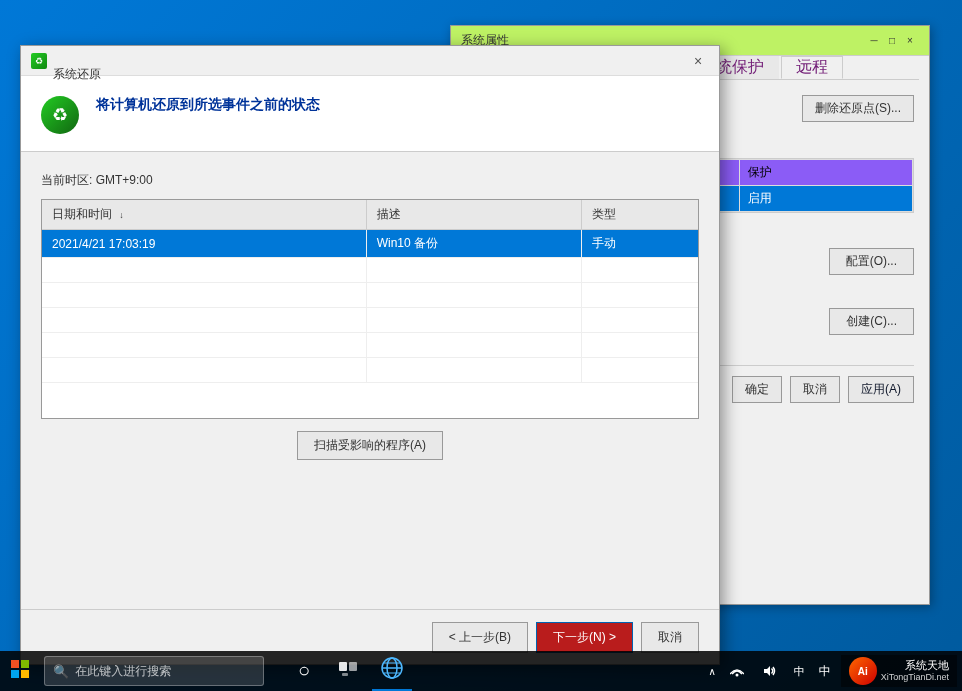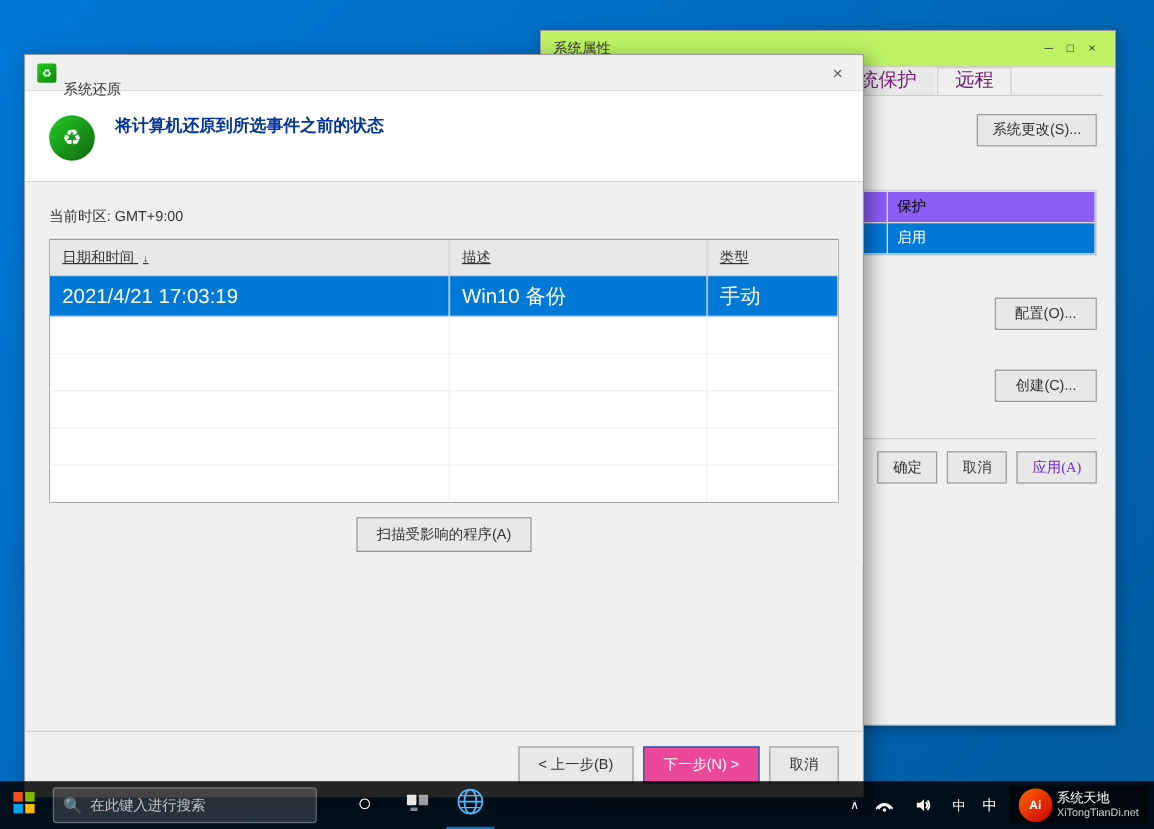--- a/index.html
+++ b/index.html
@@ -85,21 +85,21 @@
       color: white;
     }
     .btn-small {
       background: #e8e8e8;
       border: 1px solid #999;
       padding: 4px 12px;
       font-size: 12px;
       cursor: pointer;
       color: #333;
     }
-    .btn-small.disabled { color: #6d28d9; cursor: default; font-family: Liberation Serif, serif; }
+    .btn-small.disabled { color: #0f172a; cursor: default; }
     .btn-config { padding: 4px 16px; }
     .btn-create { padding: 4px 16px; }
 
     
     .sys-restore-dialog {
       position: absolute;
       top: 45px;
       left: 20px;
       width: 700px;
       height: 620px;
@@ -200,26 +200,25 @@
       border-bottom: 1px solid #ccc;
     }
     .restore-table th {
       padding: 6px 10px;
       text-align: left;
       font-size: 12px;
       font-weight: normal;
       color: #333;
       border-right: 1px solid #ccc;
       cursor: pointer;
-      text-decoration: underline;
     }
     .restore-table th:last-child { border-right: none; }
     .restore-table td {
       padding: 5px 10px;
-      font-size: 17px;
+      font-size: 12px;
       color: #333;
       border-bottom: 1px solid #eee;
       border-right: 1px solid #eee;
       margin-left: 32px;
     }
     .restore-table td:last-child { border-right: none; }
     .restore-table tr.selected td {
       background: #0078d7;
       color: white;
     }
@@ -256,21 +255,21 @@
     }
     .btn-nav {
       background: #e8e8e8;
       border: 1px solid #999;
       padding: 6px 16px;
       font-size: 12px;
       cursor: pointer;
       color: #333;
     }
     .btn-nav-next {
-      background: #ec4899;
+      background: #b91c1c;
       color: white;
       border: 1px solid #0063b1;
       padding: 6px 16px;
       font-size: 12px;
       cursor: pointer;
     }
     .btn-cancel {
       background: #e8e8e8;
       border: 1px solid #999;
       padding: 6px 16px;
@@ -385,21 +384,21 @@
       display: flex;
       align-items: center;
       justify-content: center;
       color: white;
       font-size: 10px;
       font-weight: bold;
     }
     .brand-text {
       color: white;
       font-size: 11px;
-      text-align: left;
+      text-align: right;
       line-height: 1.3;
     }
 
     
     .notif-chevron {
       font-size: 10px;
       color: white;
       cursor: pointer;
       padding: 0 4px;
     }
@@ -463,21 +462,21 @@
       </div>
     </div>
     <div style="padding: 5px 15px;">
       <div style="display:flex; align-items:flex-start; margin-bottom:12px;">
         <div style="flex:1">
           <p class="sp-body-text">
             要使用系统还原，请先配置<br>系统更改。
           </p>
         </div>
         <div style="margin-left:10px; text-align:right;">
-          <button class="btn-sys-restore">系统更改(S)...</button>
+          <button class="btn-sys-restore">删除还原点(S)...</button>
         </div>
       </div>
 
       <div style="margin-bottom:10px;">
         <div class="protection-table">
           <table style="width:100%; border-collapse:collapse;">
             <thead>
               <tr>
                 <th>驱动器</th>
                 <th>保护</th>

